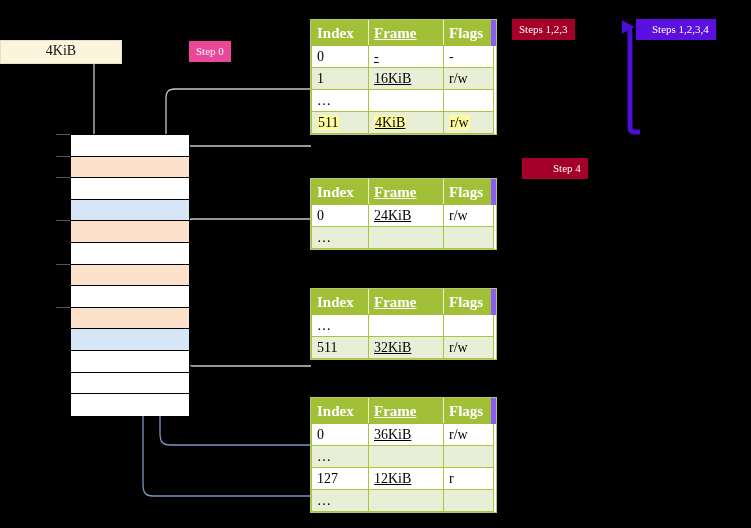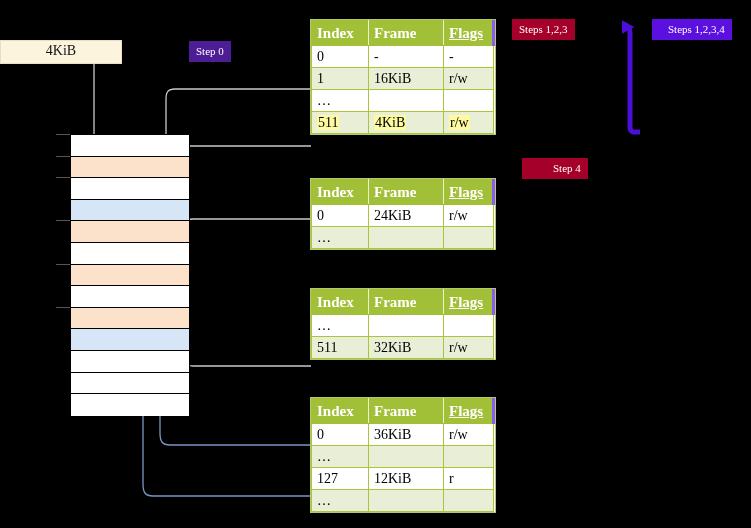--- a/index.html
+++ b/index.html
@@ -57,25 +57,25 @@
   }
   .ptable th{
     background:#a2c037;
     color:#ffffff;
     font-weight:bold;
     font-size:15px;
     border-color:#a2c037;
     border-right:1px solid #e9f2cf;
     height:25px;
   }
-  .ptable th:last-child{border-right:3px solid #8b5cf6;text-decoration:underline;}
+  .ptable th:last-child{border-right:5px solid #8b5cf6;}
   .ptable tr.alt td{background:#e9efd6;}
   .ptable tr.plain td{background:#ffffff;}
   .col-index{width:57px;}
-  .col-frame{width:75px;}
+  .col-frame{width:75px;text-decoration:underline;}
   .col-flags{width:50px;}
   .hl{background:#fdfaa0;padding:0 1px;}
 
   
   .mem{
     position:absolute;
     border:1px solid #000;
     background:#fff;
     box-sizing:border-box;
   }
@@ -143,27 +143,27 @@
 
     <g>
       <path d="M640,132 L634,132 C631,132 630,130 630,126 L630,33 C630,29 629,27 626,27 L623,27" fill="none" stroke="#4b0fd8" stroke-width="5" stroke-linecap="butt" marker-end="url(#apurple)"></path>
     </g>
   </svg>
 
   <div class="kib-box" id="kib-box" style="left: 0px; top: 40px; width: 120px; height: 22px; background: rgb(253, 244, 221);">
     <span>4KiB</span>
   </div>
 
-  <div class="badge crimson" id="badge-step0" style="left: 189px; top: 41px; background: #4c1d95;">
+  <div class="badge crimson" id="badge-step0" style="left: 189px; top: 41px; background: #ec4899;">
     <span>Step 0</span>
   </div>
   <div class="badge crimson" id="badge-steps123" style="left: 512px; top: 19px; background: rgb(164, 0, 42);">
     <span>Steps 1,2,3</span>
   </div>
-  <div class="badge violet" id="badge-steps1234" style="left: 652px; top: 19px; background: rgb(91, 16, 224); padding-left: 16px;">
+  <div class="badge violet" id="badge-steps1234" style="left: 636px; top: 19px; background: rgb(91, 16, 224); padding-left: 16px;">
     <span>Steps 1,2,3,4</span>
   </div>
   <div class="badge crimson" id="badge-step4" style="left: 522px; top: 158px; background: rgb(164, 0, 42); padding-left: 31px;">
     <span>Step 4</span>
   </div>
 
   <div class="mem" id="memory-column" style="left: 70px; top: 134px; width: 120px; height: 281px;">
       <div class="cell" style="height: 21.6px; background: rgb(255, 255, 255);"></div>
       <div class="cell" style="height: 21.6px; background: rgb(253, 226, 203);"></div>
       <div class="cell" style="height: 21.6px; background: rgb(255, 255, 255);"></div>

